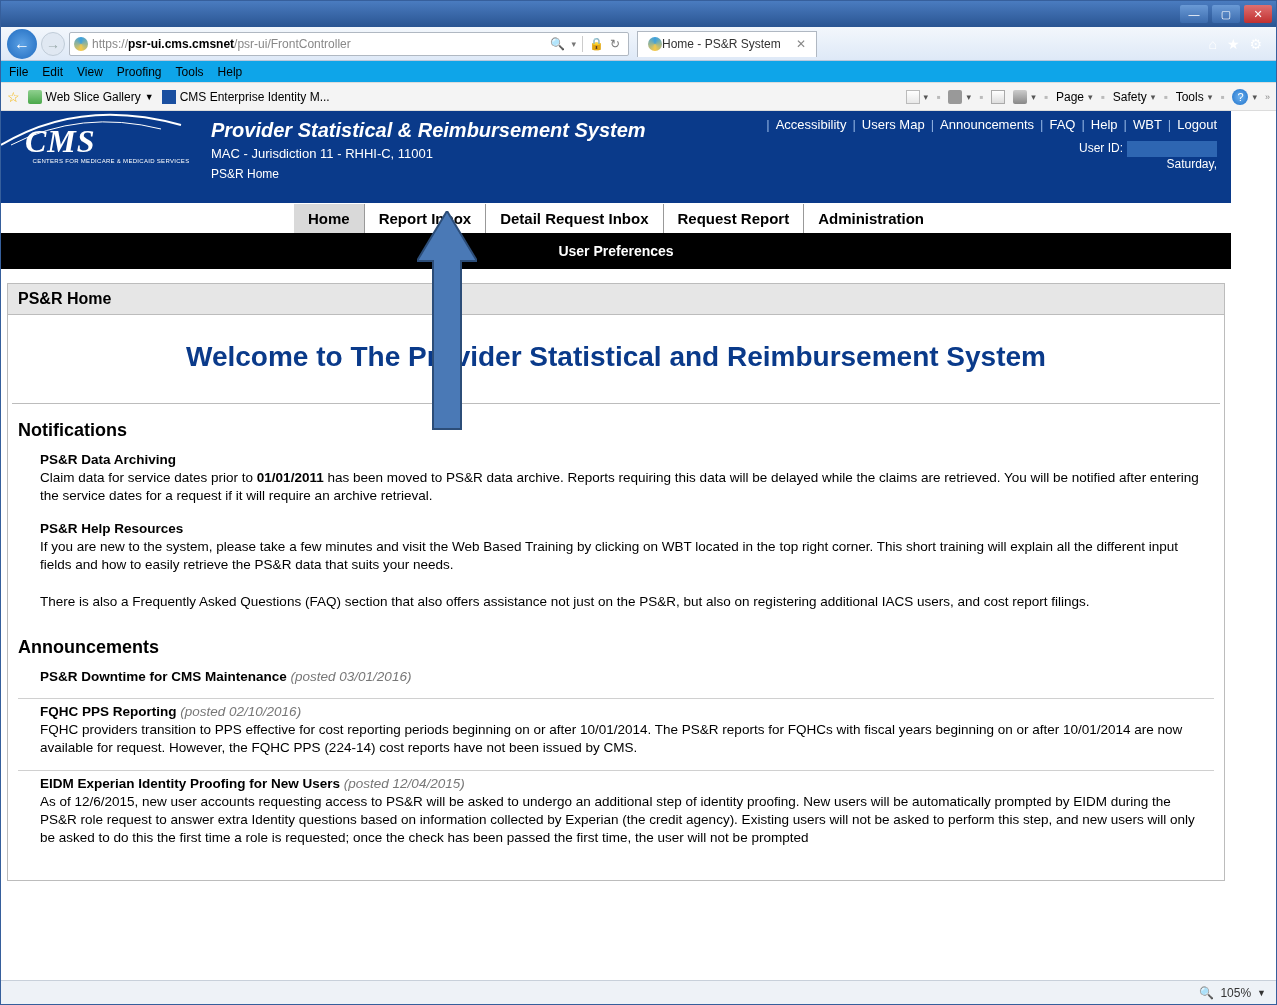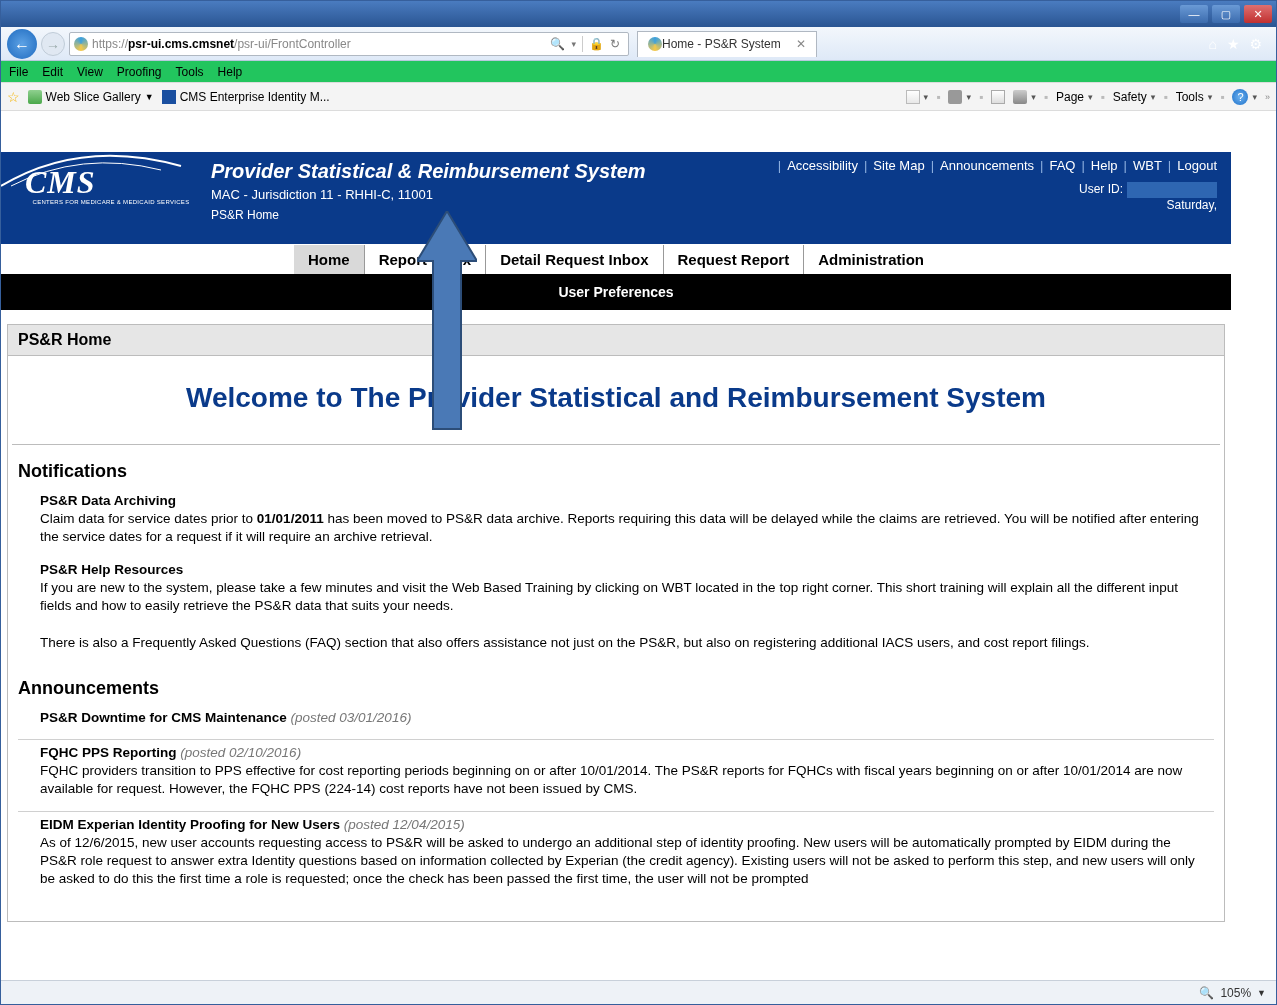--- a/index.html
+++ b/index.html
@@ -23,21 +23,21 @@
 .url-text .host { color:#000; font-weight:600; }
 .url-text .path { color:#888; }
 .url-right { display:flex; align-items:center; gap:6px; color:#777; font-size:12px; padding:0 4px;}
 .url-sep { width:1px; height:16px; background:#ccc; }
 .tabstrip { flex:1; display:flex; align-items:center; gap:2px; margin-left:4px;}
 .tab { height:26px; background:#fff; border:1px solid #b0b8c2; border-bottom:none; display:flex; align-items:center; padding:0 10px; font-size:12px; color:#333; min-width:180px;}
 .tab-x { color:#888; font-size:12px; margin-left:auto;}
 .navright { display:flex; align-items:center; gap:10px; color:#fff; padding:0 8px; font-size:14px;}
 
 
-.menubar { height:22px; background:#22c55e; display:flex; align-items:center; padding:0 8px; gap:14px; font-size:12px; color:#000; border-bottom:1px solid #dcdcdc;}
+.menubar { height:22px; background:#0ea5e9; display:flex; align-items:center; padding:0 8px; gap:14px; font-size:12px; color:#000; border-bottom:1px solid #dcdcdc;}
 .menubar span { cursor:default; }
 
 
 .favbar { height:28px; background:#f4f4f4; display:flex; align-items:center; padding:0 6px; gap:8px; font-size:12px; color:#000; border-bottom:1px solid #dcdcdc;}
 .favbar .star { color:#f5b400; font-size:14px; }
 .favbar .item { display:flex; align-items:center; gap:4px; color:#000;}
 .favbar .spacer { flex:1; }
 .favbar .cmd { display:flex; align-items:center; gap:2px; color:#000;}
 .favbar .drop::after { content:"▾"; font-size:9px; color:#555; margin-left:2px;}
 .favbar .sep { color:#bbb; }
@@ -50,21 +50,21 @@
 
 
 .viewport { position:absolute; top:110px; left:0; right:0; bottom:24px; overflow:auto; }
 .viewport::-webkit-scrollbar { width:18px; height:18px; }
 .viewport::-webkit-scrollbar-track { background:#eaeaea; }
 .viewport::-webkit-scrollbar-thumb { background:#c2c2c2; border:1px solid #a8a8a8;}
 
 
 .cms-wrap { width:1230px; min-height:1100px; }
 .cms-header { background:#0a3a8a; color:#fff; padding:0; position:relative; }
-.cms-header-top { display:flex;margin-top:41px; }
+.cms-header-top { display:flex; }
 .cms-logo { width:210px; padding:12px 14px 10px 24px; }
 .cms-logo-txt { font-family: Georgia, serif; font-style:italic; font-weight:bold; font-size:32px; letter-spacing:1px;}
 .cms-logo-sub { font-size:6px; letter-spacing:0.3px; text-align:center; margin-top:-2px;}
 .cms-title-area { flex:1; padding:8px 0 0 0;}
 .cms-title { font-style:italic; font-weight:bold; font-size:20px; }
 .cms-sub { font-size:13px; margin-top:4px;}
 .cms-crumb { font-size:12px; color:#fff; margin-top:6px;}
 .cms-links { position:absolute; top:6px; right:14px; font-size:13px; display:flex; gap:6px; align-items:center;}
 .cms-links .pipe { color:#8fb1e0;}
 .cms-userbox { position:absolute; top:30px; right:14px; text-align:right; font-size:12px;}
@@ -211,21 +211,21 @@
           <div class="cms-title-area">
             <div class="cms-title">Provider Statistical &amp; Reimbursement System</div>
             <div class="cms-sub">MAC - Jurisdiction 11 - RHHI-C, 11001</div>
             <div class="cms-crumb">PS&amp;R Home</div>
           </div>
         </div>
         <div class="cms-links">
           <span class="pipe">|</span>
             <span>Accessibility</span>
           <span class="pipe">|</span>
-            <span>Site Map</span>
+            <span>Users Map</span>
           <span class="pipe">|</span>
             <span>Announcements</span>
           <span class="pipe">|</span>
             <span>FAQ</span>
           <span class="pipe">|</span>
             <span>Help</span>
           <span class="pipe">|</span>
             <span>WBT</span>
           <span class="pipe">|</span>
             <span>Logout</span>

